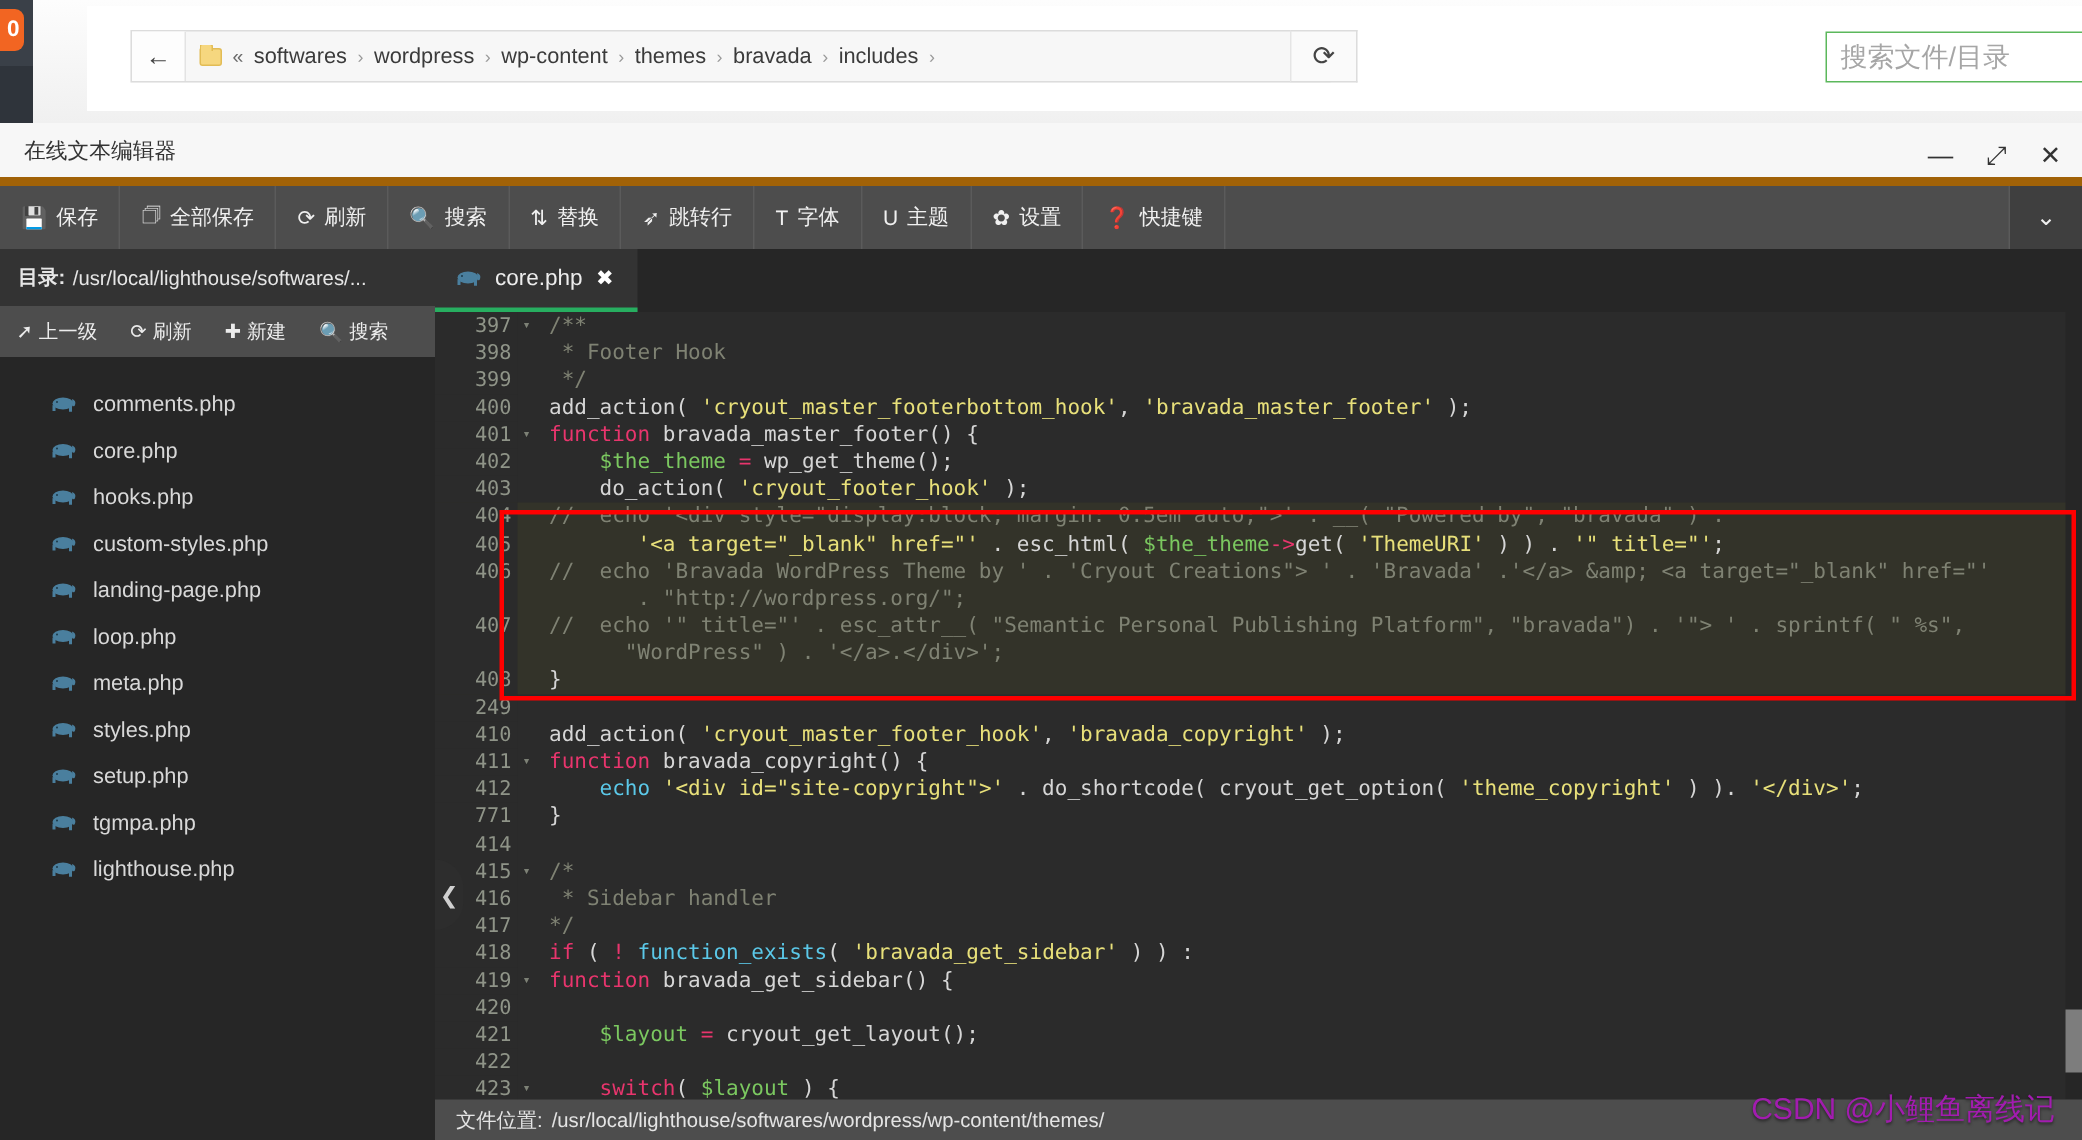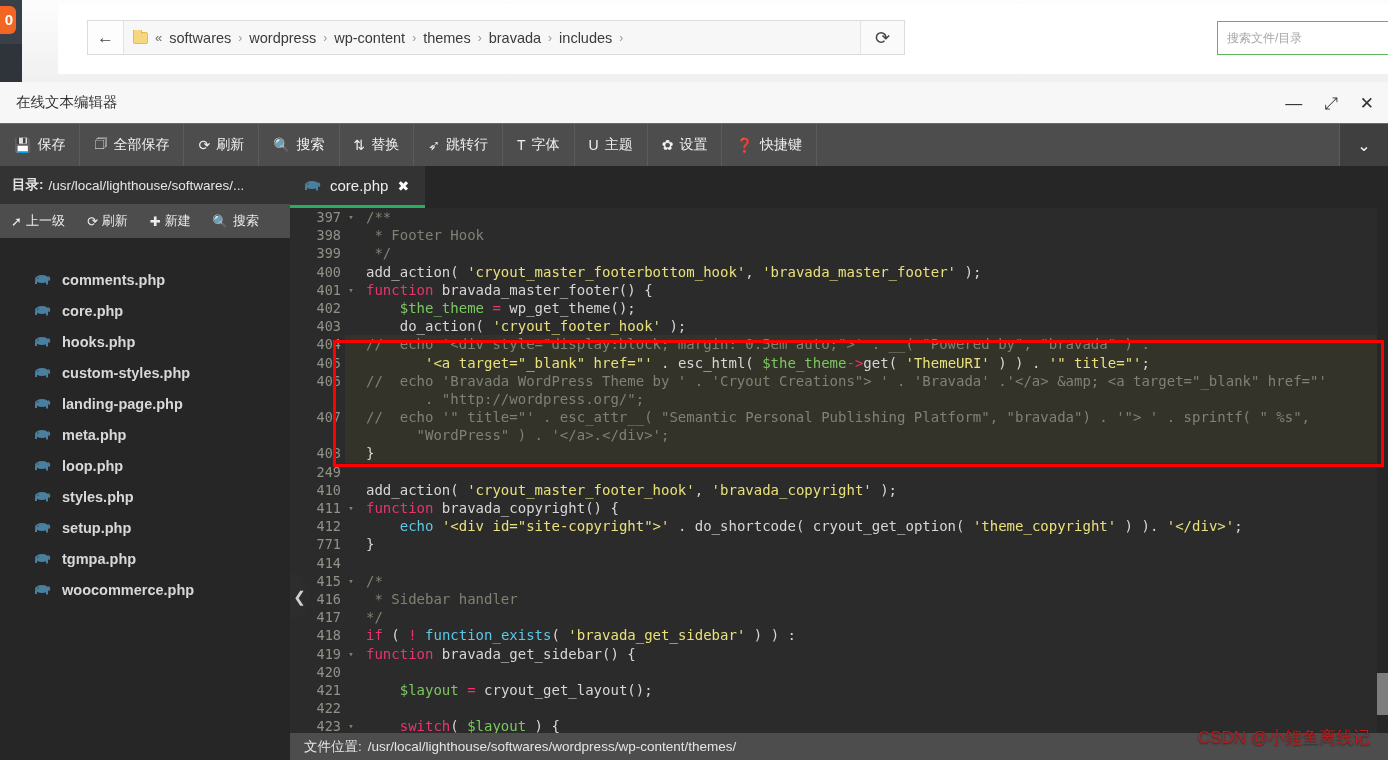--- a/index.html
+++ b/index.html
@@ -34,26 +34,26 @@
       background:#f6d77f; border:1px solid #e2bc55; border-bottom:none; border-radius:2px 2px 0 0; }
   .crumb-chev { color: #9a9a9a; font-size: 12px; padding: 0 7px; flex: none; }
   .crumb-dchev { color: #6b6b6b; font-size: 13px; padding-right: 7px; flex: none; }
   .crumb { white-space: nowrap; flex: none; }
   .ab-reload { position: absolute; left: 838px; top: 20px; width: 45px; height: 35px;
       background: #fafafa; border: 1px solid #dcdcdc; border-left: 1px solid #e5e5e5;
       display: flex; align-items: center; justify-content: center; font-size: 18px; color: #444; }
   .searchbox { position: absolute; left: 1195px; top: 21px; width: 205px; height: 34px;
       background: #fff; border: 1px solid #5cb85c; display: flex; align-items: center;
       padding-left: 9px; }
-  .searchbox span { font-size: 12px; color: #a6a6a6; }
+  .searchbox span { font-size: 18px; color: #a6a6a6; }
 
   
   .editor-win { position: absolute; left: 0; top: 82px; width: 1388px; height: 678px; background: #2b2b2b; }
   .titlebar { position: absolute; left: 0; top: 0; width: 1388px; height: 42px;
-      background: #f7f7f7; border-bottom: 1px solid #a16207; display: flex; align-items: center; }
+      background: #f7f7f7; border-bottom: 6px solid #a16207; display: flex; align-items: center; }
   .win-title { margin-left: 16px; font-size: 14.5px; color: #333; }
   .win-ctrls { position: absolute; right: 14px; top: 0; height: 42px; display: flex;
       align-items: center; gap: 22px; }
   .win-ctrls div { font-size: 17px; color: #333; line-height: 1; cursor: default; }
   .wc-min { font-size: 15px; }
 
   
   .toolbar { position: absolute; left: 0; top: 42px; width: 1388px; height: 42px;
       background: #4d4d4d; display: flex; align-items: stretch; }
   .tb-item { display: flex; align-items: center; gap: 6px; padding: 0 14px;
@@ -67,21 +67,21 @@
   .ed-body { position: absolute; left: 0; top: 84px; width: 1120px; height: 594px; background: #c4b5fd; }
 
   .sidebar { position: absolute; left: 0; top: 0; width: 290px; height: 594px; background: #262626; }
   .sb-path { height: 38px; background: #333333; display: flex; align-items: center;
       padding-left: 12px; color: #e6e6e6; font-size: 13.5px; }
   .sb-path b { font-weight: bold; margin-right: 5px; }
   .sb-tools { height: 34px; background: #4d4d4d; display: flex; align-items: center;
       color: #ececec; font-size: 13px; }
   .sb-tool { display: flex; align-items: center; gap: 4px; padding: 0 11px; height: 34px; }
   .sb-tool .ic { font-size: 13px; }
-  .sb-list { padding-top: 26px; font-weight: bold; }
+  .sb-list { padding-top: 16px; }
   .sb-file { display: flex; align-items: center; height: 31px; padding-left: 34px;
       color: #d8d8d8; font-size: 14.5px; }
   .php-ico { width: 17px; height: 13px; margin-right: 11px; flex: none; }
 
   
   .collapse-handle { position: absolute; left: 290px; top: 407px; width: 19px; height: 47px;
       background: #2d2d2d; border-radius: 0 24px 24px 0; display: flex; align-items: center;
       justify-content: center; color: #d0d0d0; font-size: 15px; z-index: 6; }
 
   
@@ -117,21 +117,21 @@
 
   
   .vscroll { position: absolute; right: 0; top: 42px; width: 11px; height: 525px; background: #262626; }
   .vthumb { position: absolute; right: 0; top: 465px; width: 11px; height: 42px; background: #7d7d7d; }
 
   
   .statusbar { position: absolute; left: 290px; top: 567px; width: 1098px; height: 27px;
       background: #4d4d4d; display: flex; align-items: center; padding-left: 14px;
       color: #e4e4e4; font-size: 13.5px; overflow: hidden; }
   .statusbar b { font-weight: normal; }
-  .watermark { position: absolute; right: 18px; top: 726px; color: #b91c1c; font-size: 17px;
+  .watermark { position: absolute; right: 18px; top: 726px; color: #a21caf; font-size: 20px;
       z-index: 9; text-shadow: 0 1px 2px rgba(0,0,0,.5); }
 </style>
 </head>
 <body>
 
 <div id="root">
 
   <div class="browser-strip">
     <div class="left-rail"></div>
     <div class="left-rail-lower"></div>
@@ -295,38 +295,38 @@
               </svg>
               <span>landing-page.php</span>
             </div>
             <div class="sb-file">
               <svg class="php-ico" viewBox="0 0 34 22">
                 <ellipse cx="16" cy="10" rx="14" ry="8" fill="#4a7f9e"></ellipse>
                 <path d="M2 12 L2 20 L6 20 L6 14 Z M24 14 L24 21 L28 21 L28 13 Z" fill="#4a7f9e"></path>
                 <path d="M28 4 Q34 6 32 12 Q31 15 29 13 Z" fill="#4a7f9e"></path>
                 <circle cx="8" cy="8" r="1.4" fill="#1e3d4e"></circle>
               </svg>
+              <span>loop.php</span>
+            </div>
+            <div class="sb-file">
+              <svg class="php-ico" viewBox="0 0 34 22">
+                <ellipse cx="16" cy="10" rx="14" ry="8" fill="#4a7f9e"></ellipse>
+                <path d="M2 12 L2 20 L6 20 L6 14 Z M24 14 L24 21 L28 21 L28 13 Z" fill="#4a7f9e"></path>
+                <path d="M28 4 Q34 6 32 12 Q31 15 29 13 Z" fill="#4a7f9e"></path>
+                <circle cx="8" cy="8" r="1.4" fill="#1e3d4e"></circle>
+              </svg>
               <span>meta.php</span>
             </div>
             <div class="sb-file">
               <svg class="php-ico" viewBox="0 0 34 22">
                 <ellipse cx="16" cy="10" rx="14" ry="8" fill="#4a7f9e"></ellipse>
                 <path d="M2 12 L2 20 L6 20 L6 14 Z M24 14 L24 21 L28 21 L28 13 Z" fill="#4a7f9e"></path>
                 <path d="M28 4 Q34 6 32 12 Q31 15 29 13 Z" fill="#4a7f9e"></path>
                 <circle cx="8" cy="8" r="1.4" fill="#1e3d4e"></circle>
               </svg>
-              <span>loop.php</span>
-            </div>
-            <div class="sb-file">
-              <svg class="php-ico" viewBox="0 0 34 22">
-                <ellipse cx="16" cy="10" rx="14" ry="8" fill="#4a7f9e"></ellipse>
-                <path d="M2 12 L2 20 L6 20 L6 14 Z M24 14 L24 21 L28 21 L28 13 Z" fill="#4a7f9e"></path>
-                <path d="M28 4 Q34 6 32 12 Q31 15 29 13 Z" fill="#4a7f9e"></path>
-                <circle cx="8" cy="8" r="1.4" fill="#1e3d4e"></circle>
-              </svg>
               <span>styles.php</span>
             </div>
             <div class="sb-file">
               <svg class="php-ico" viewBox="0 0 34 22">
                 <ellipse cx="16" cy="10" rx="14" ry="8" fill="#4a7f9e"></ellipse>
                 <path d="M2 12 L2 20 L6 20 L6 14 Z M24 14 L24 21 L28 21 L28 13 Z" fill="#4a7f9e"></path>
                 <path d="M28 4 Q34 6 32 12 Q31 15 29 13 Z" fill="#4a7f9e"></path>
                 <circle cx="8" cy="8" r="1.4" fill="#1e3d4e"></circle>
               </svg>
               <span>setup.php</span>
@@ -340,21 +340,21 @@
               </svg>
               <span>tgmpa.php</span>
             </div>
             <div class="sb-file">
               <svg class="php-ico" viewBox="0 0 34 22">
                 <ellipse cx="16" cy="10" rx="14" ry="8" fill="#4a7f9e"></ellipse>
                 <path d="M2 12 L2 20 L6 20 L6 14 Z M24 14 L24 21 L28 21 L28 13 Z" fill="#4a7f9e"></path>
                 <path d="M28 4 Q34 6 32 12 Q31 15 29 13 Z" fill="#4a7f9e"></path>
                 <circle cx="8" cy="8" r="1.4" fill="#1e3d4e"></circle>
               </svg>
-              <span>woocommerce.php</span>
+              <span>lighthouse.php</span>
             </div>
           </div>
       </div>
 
       <div class="collapse-handle">❮</div>
 
       <div class="pane">
         <div class="tabbar">
           <div class="tab">
             <svg width="17" height="13" viewBox="0 0 34 22">

